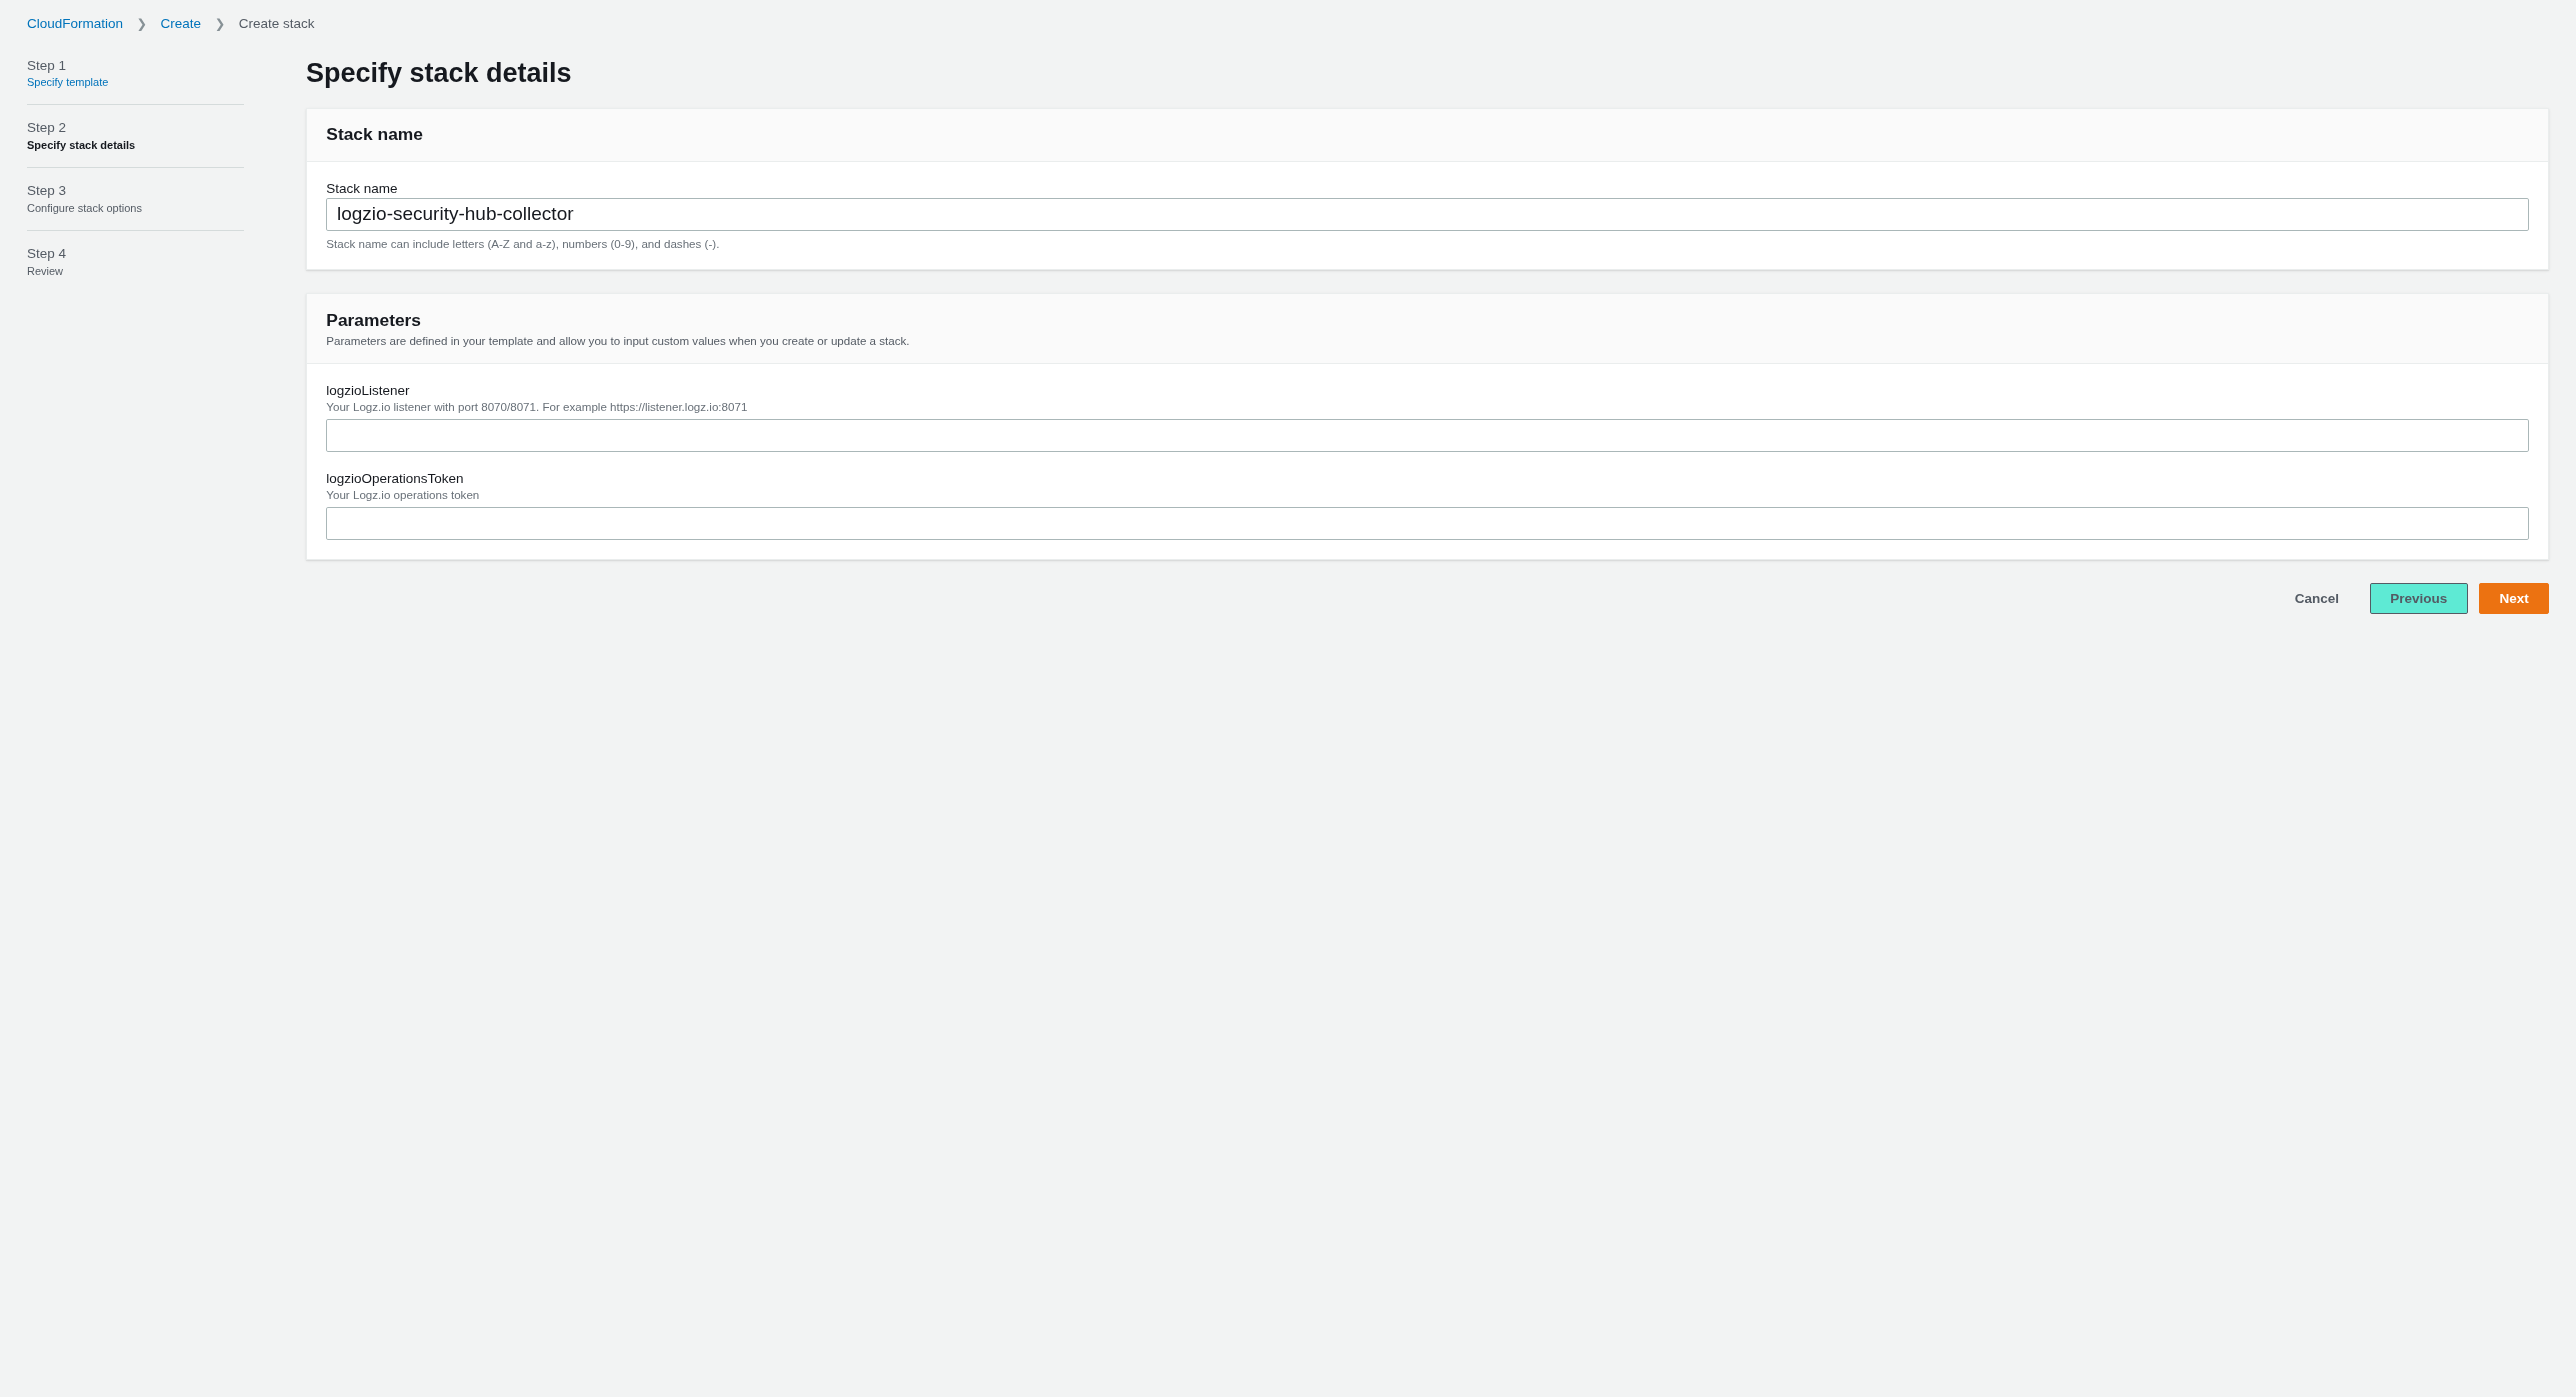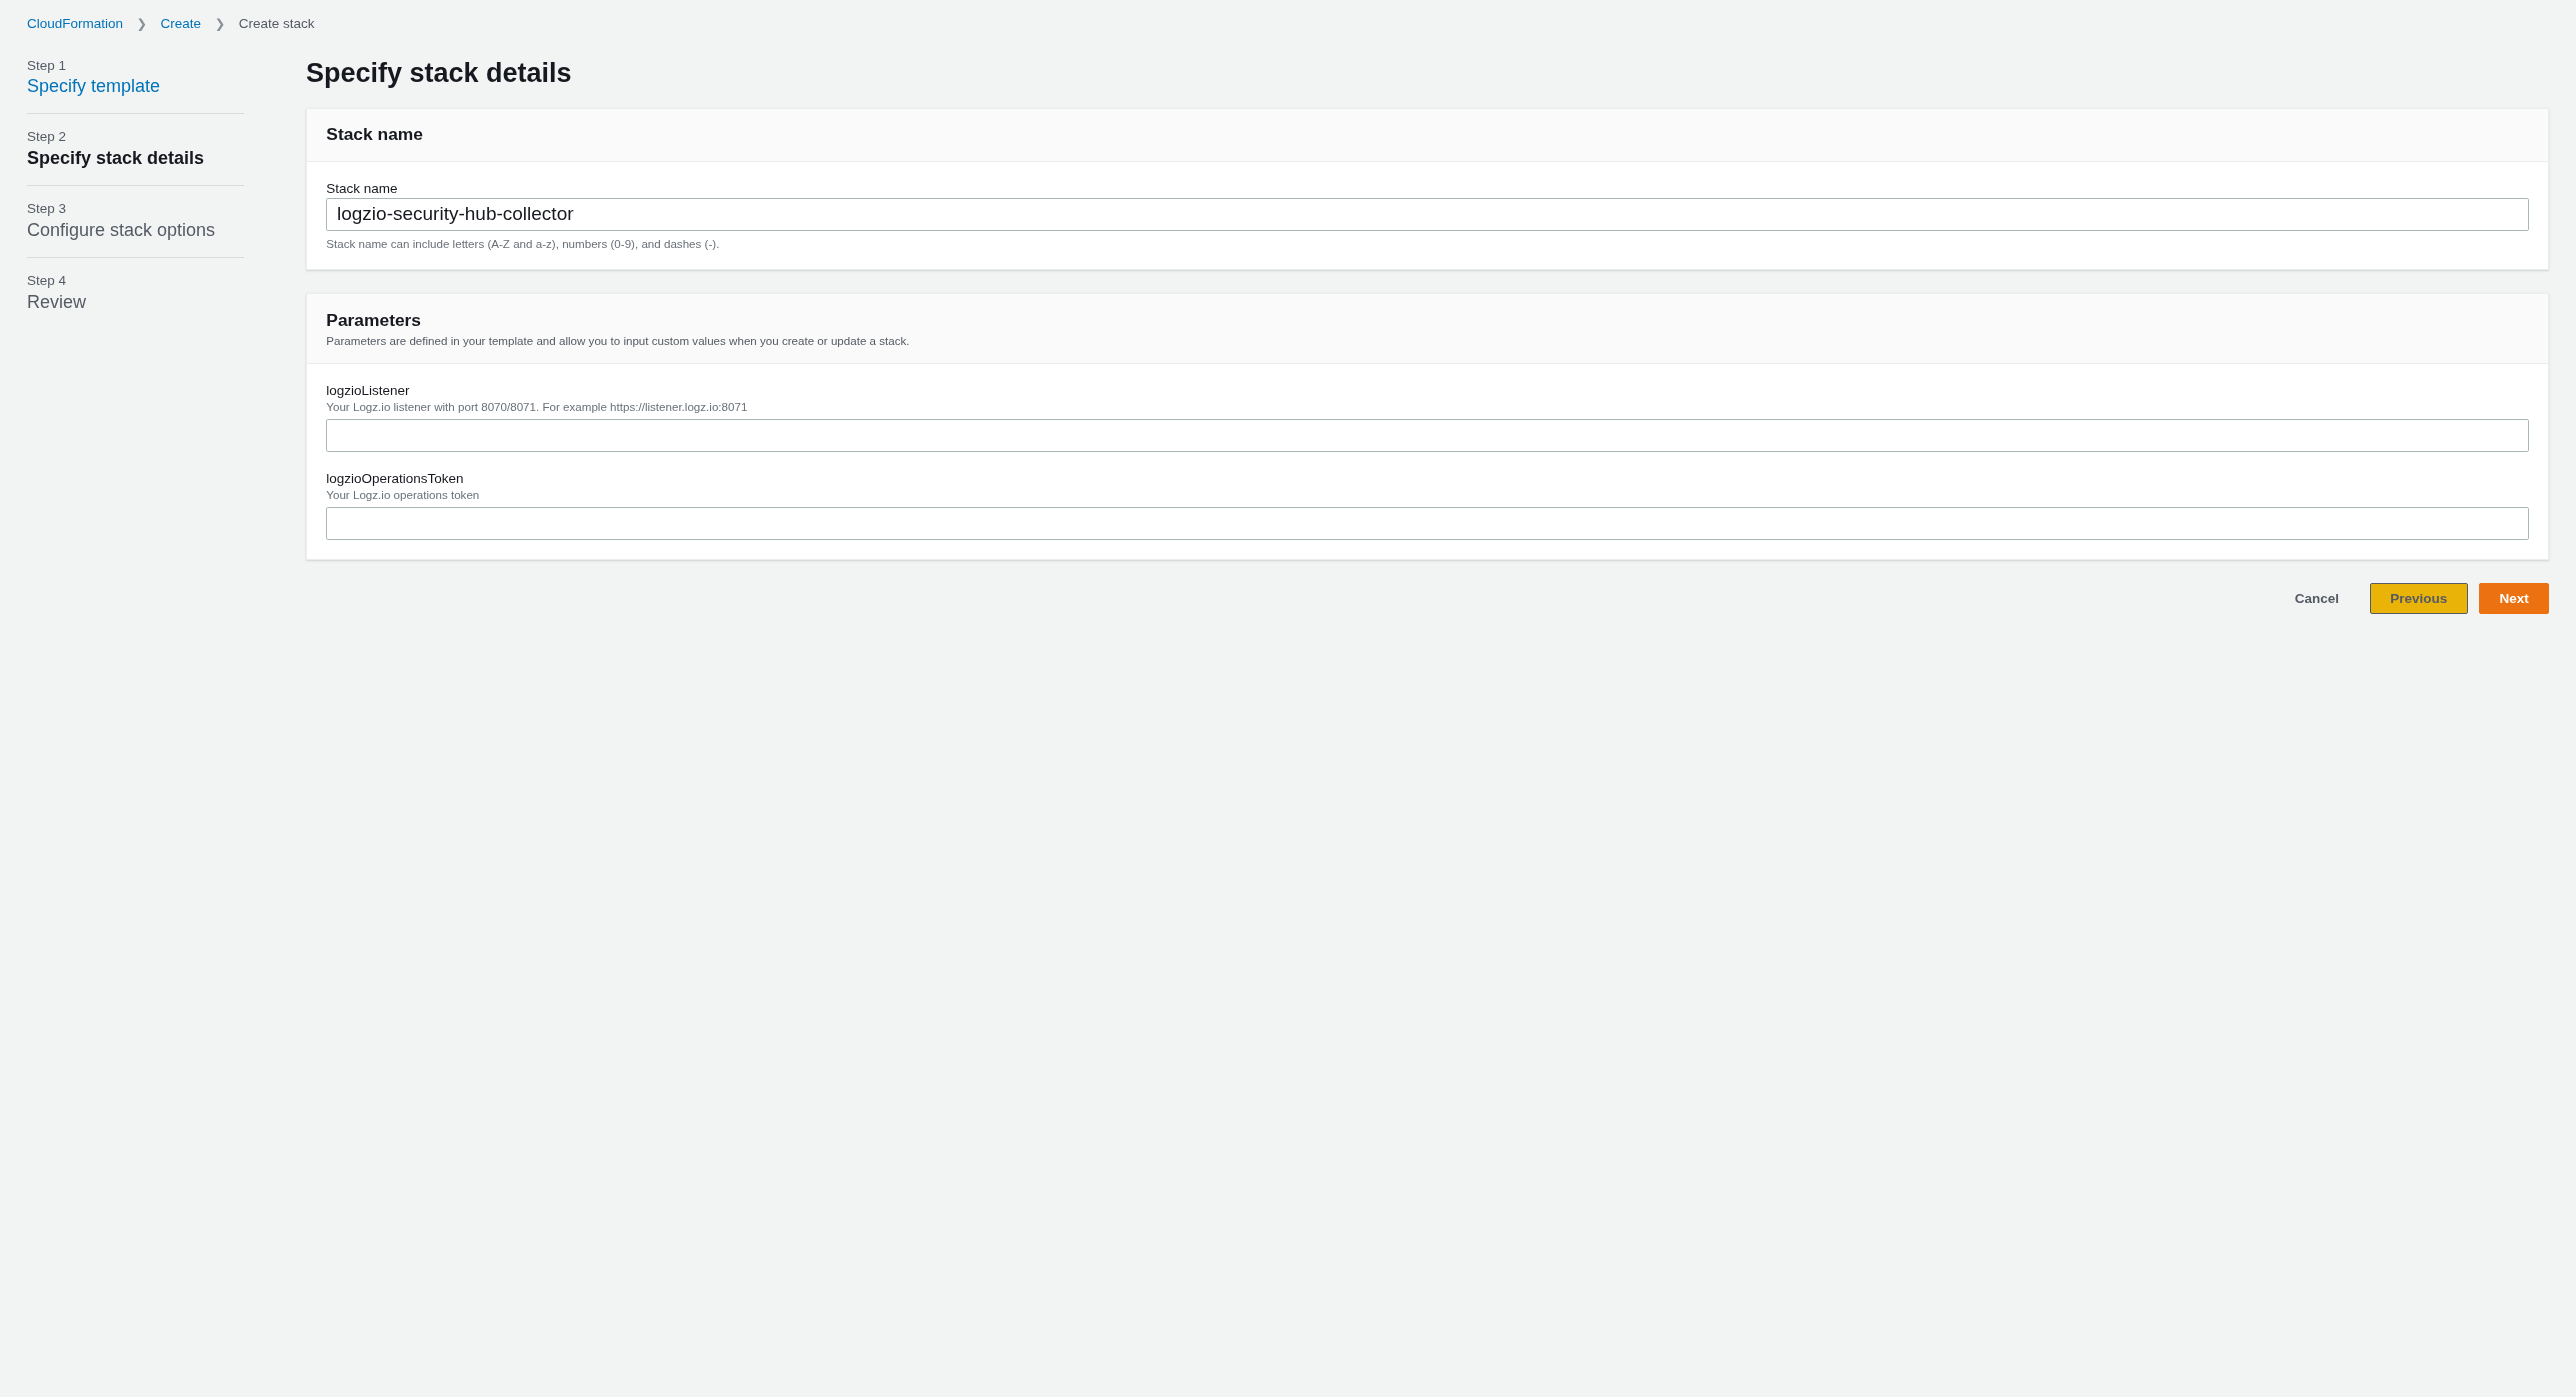--- a/index.html
+++ b/index.html
@@ -43,21 +43,21 @@
     border-bottom: 1px solid #d5dbdb;
     margin-bottom: 15.5px;
   }
   .step:last-child { border-bottom: none; }
   .step-num {
     font-size: 13.5px;
     color: #545b64;
     margin-bottom: 3.9px;
   }
   .step-label {
-    font-size: 18px;
+    font-size: 11px;
     color: #545b64;
   }
   .step-label.link { color: #0073bb; cursor: pointer; }
   .step-label.active { color: #16191f; font-weight: 700; }
   .main {
     flex: 1;
     min-width: 0;
   }
   h1.page-title {
     font-size: 27px;
@@ -155,21 +155,21 @@
     background: transparent;
   }
   .btn-link {
     color: #545b64;
     border: none;
     background: none;
   }
   .btn-outline {
     color: #545b64;
     border: 1px solid #545b64;
-    background: #eab308;
+    background: #5eead4;
   }
   .btn-primary {
     background: #ec7211;
     border: 1px solid #ec7211;
     color: #fff;
   }
 </style>
 </head>
 <body>
 

